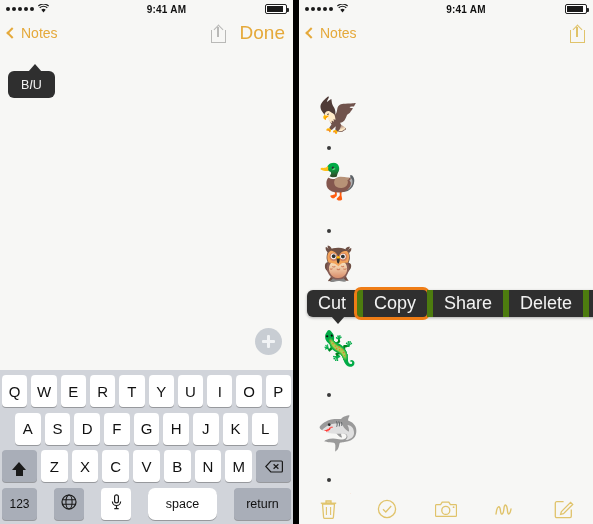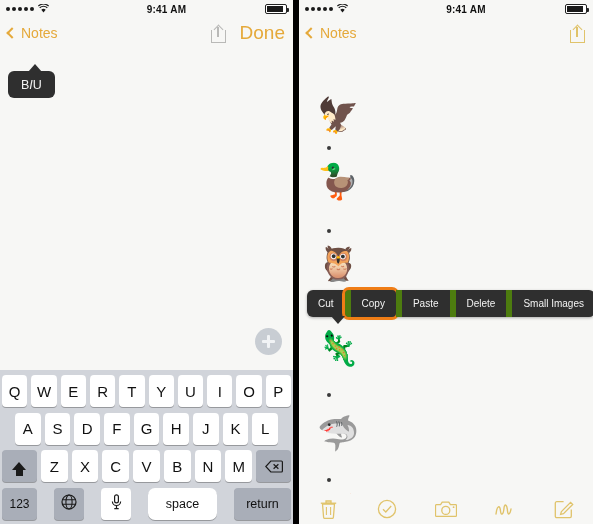--- a/index.html
+++ b/index.html
@@ -153,21 +153,21 @@
     border-radius: 50%; background: #3a3a3a;
   }
 
   
   .ctx-wrap { position: absolute; left: 8px; top: 242px; }
   .ctx {
     display: flex; background: #2f2f2f; border-radius: 6px; height: 27px;
     align-items: stretch; box-shadow: 0 1px 3px rgba(0,0,0,.3);
   }
   .ctx-item {
-    color: #f2f2f2; font-size: 10px; display: flex; align-items: center;
+    color: #f2f2f2; font-size: 18px; display: flex; align-items: center;
     padding: 0 11px; cursor: pointer; white-space: nowrap; text-align: center;
   }
   .ctx-item + .ctx-item { border-left: 6px solid #4d7c0f; }
   .ctx-caret {
     position: absolute; left: 24px; bottom: -7px; width: 0; height: 0;
     border-left: 7px solid transparent; border-right: 7px solid transparent;
     border-top: 8px solid #2f2f2f;
   }
 
   
@@ -360,21 +360,21 @@
       <div class="emoji-row" style="top:283px">🦎</div>
       <div class="bullet" style="top:345px"></div>
       <div class="emoji-row" style="top:368px">🦈</div>
       <div class="bullet" style="top:430px"></div>
       <div class="emoji-row" style="top:443px">🦐</div>
 
       <div class="ctx-wrap">
         <div class="ctx">
           <div class="ctx-item">Cut</div>
           <div class="ctx-item sel-box">Copy</div>
-          <div class="ctx-item">Paste</div>
+          <div class="ctx-item">Share</div>
           <div class="ctx-item">Delete</div>
           <div class="ctx-item">Small Images</div>
         </div>
         <span class="ctx-caret"></span>
       </div>
 
       <div class="watermark">
         <svg width="72" height="60" viewBox="0 0 72 60">
           <circle cx="20" cy="20" r="13" fill="#ffffff"></circle>
           <circle cx="54" cy="18" r="11" fill="#ffffff"></circle>

